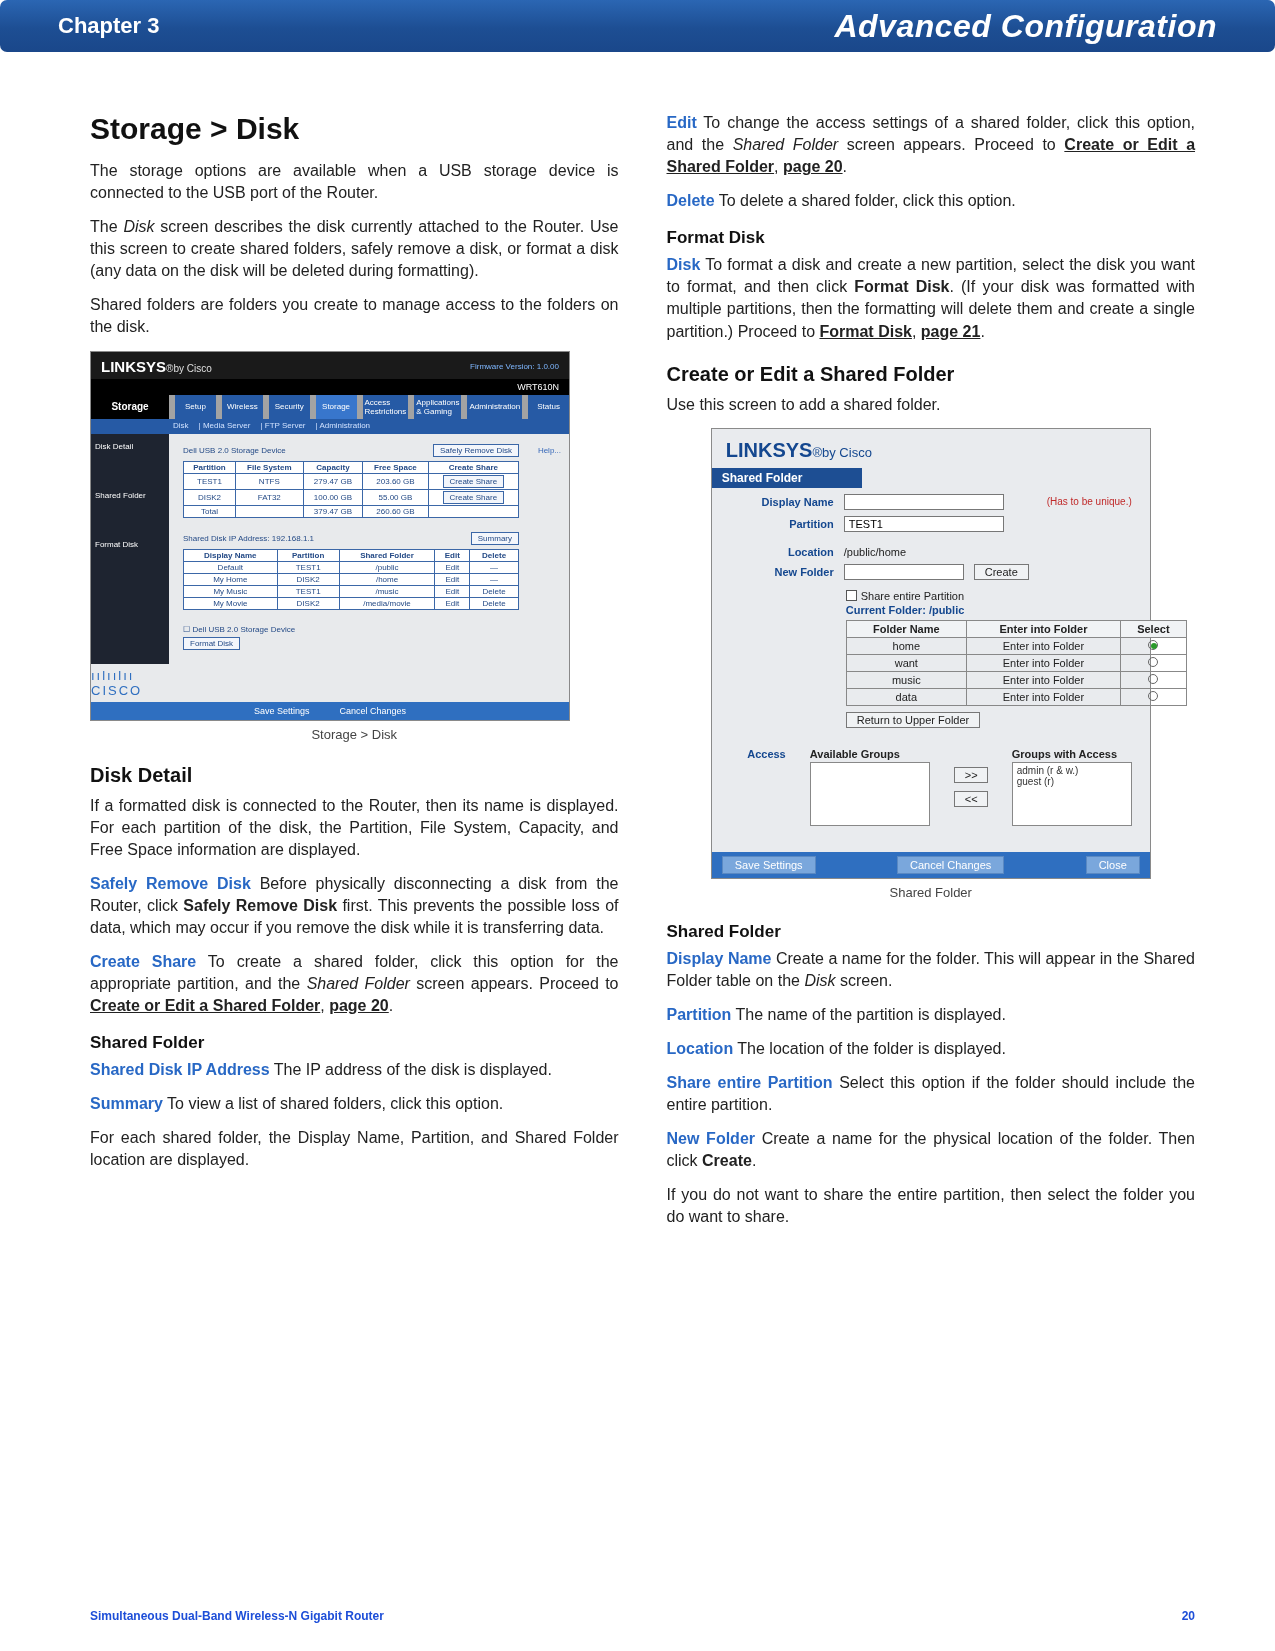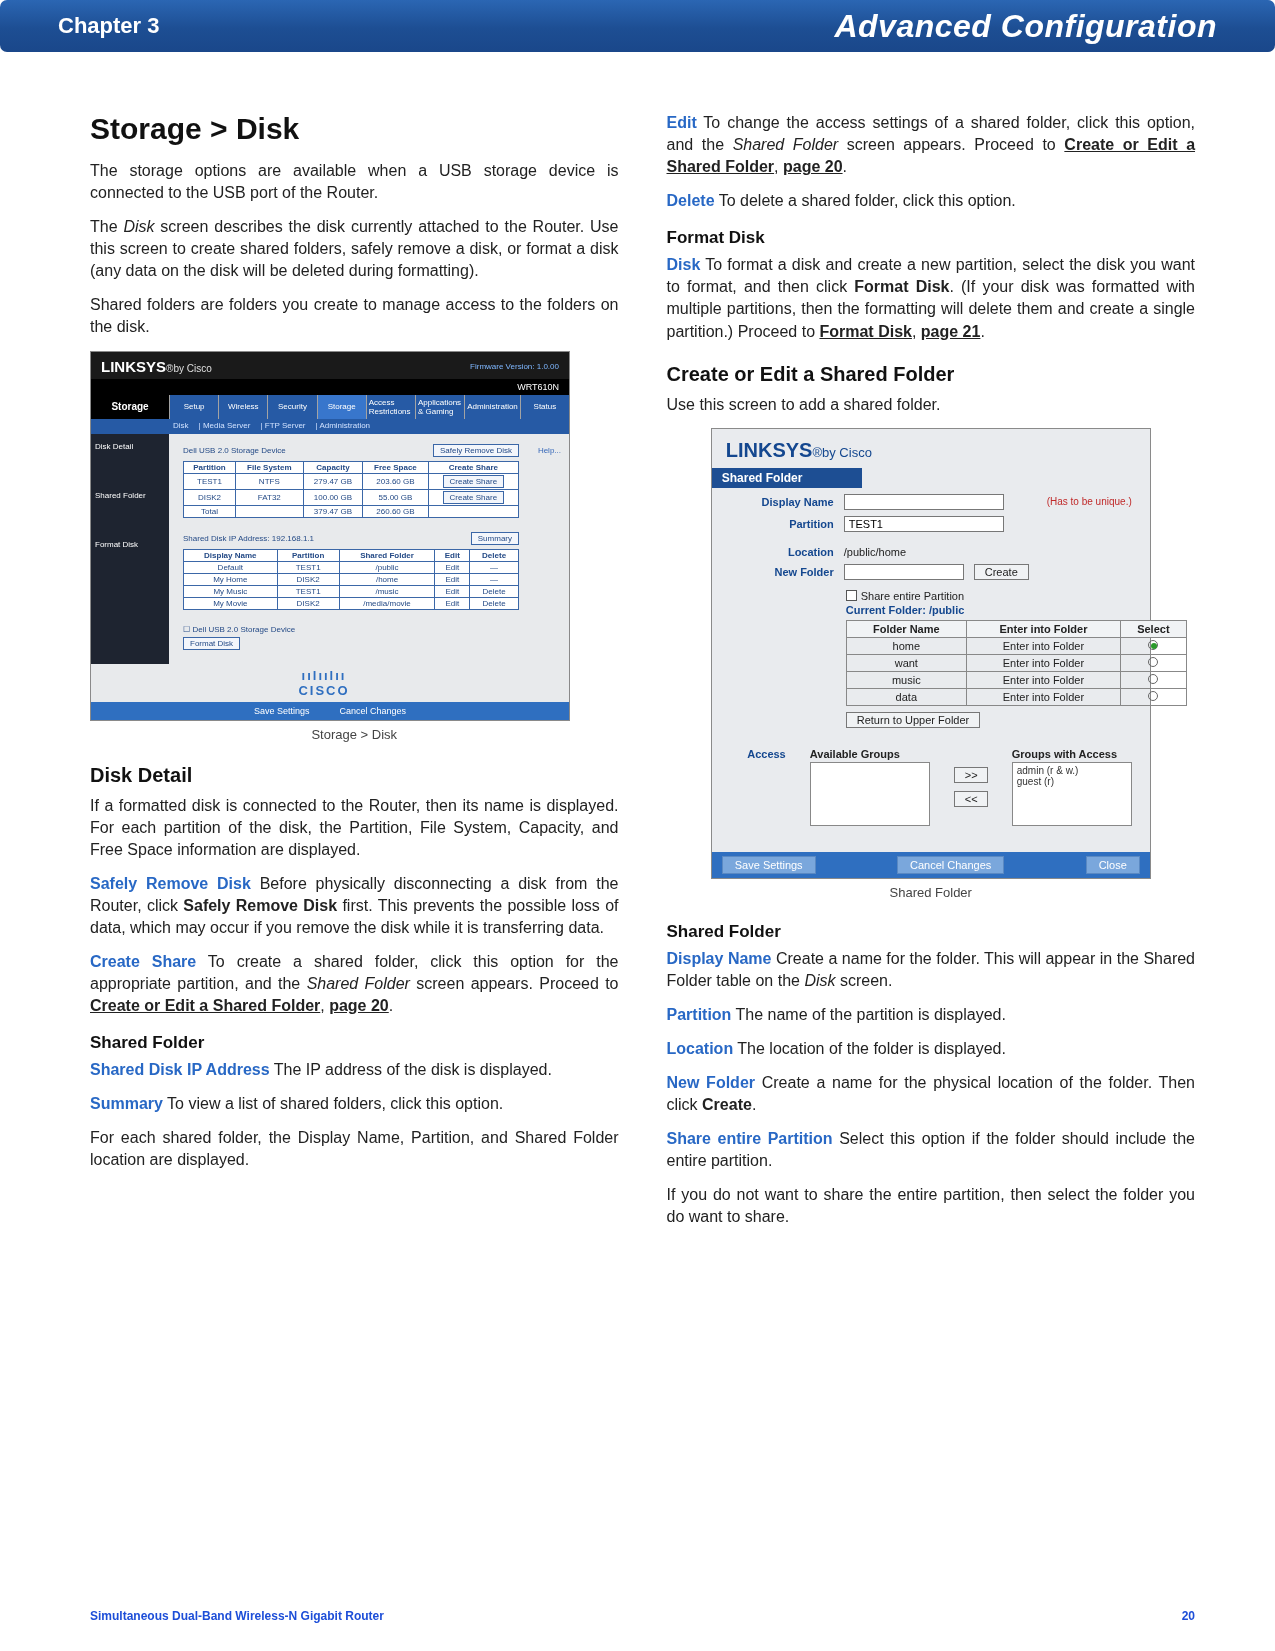--- a/index.html
+++ b/index.html
@@ -78,21 +78,21 @@
   }
   .shot .brandbar .logo { font-size: 15px; font-weight: 700; color:#fff; }
   .shot .brandbar .logo small { font-weight: 400; font-size: 10px; opacity: .85; }
   .shot .brandbar .fw { color:#7fb7ff; font-size:8px; }
   .shot .modelbar { background:#000; text-align:right; color:#fff; font-size:9px; padding:3px 10px; }
   .shot .tabstrip {
     background:#265aa5; color:#fff; display:flex; height:24px;
     font-size:8px; align-items:stretch;
   }
   .shot .tabstrip .l { width:78px; background:#000; display:flex;align-items:center;justify-content:center; font-weight:700; font-size:10px;}
-  .shot .tabstrip .t { flex:1; display:flex;align-items:center;justify-content:center; border-left:1px solid #a3a3a3; padding:0 2px; }
+  .shot .tabstrip .t { flex:1; display:flex;align-items:center;justify-content:center; border-left:6px solid #a3a3a3; padding:0 2px; }
   .shot .tabstrip .t.active { background:#3876cc; }
   .shot .subtabs { background:#265aa5; color:#cfe1ff; font-size:8px; padding:2px 0 4px 82px; }
   .shot .subtabs span { margin-right:10px; }
   .shot .body { display:flex; background:#e8eaec; }
   .shot .side {
     width:78px; background:#1e2430; color:#fff; font-size:8px;
     display:flex; flex-direction:column; gap:40px; padding-top:8px; padding-left:4px;
   }
   .shot .main { flex:1; padding:10px 50px 14px 14px; position:relative; }
   .shot .helpcol { position:absolute; top:12px; right:8px; color:#3668b8; font-size:8px; }
@@ -104,21 +104,21 @@
   .shot table.t1 th { font-weight:700; }
   .shot .smallheader { color:#244a86; font-size:8px; }
   .shot .btn {
     display:inline-block; border:1px solid #3b67a7; background:#f3f6fb; color:#244a86;
     padding:1px 6px; font-size:8px;
   }
   .shot .foot {
     background:#2f6fc0; color:#fff; text-align:center; padding:4px 0; font-size:9px;
     display:flex; justify-content:center; gap:30px;
   }
-  .shot .cisco { color:#2f6fc0; font-weight:700; text-align:center; padding:4px 12px 4px 0; font-size:13px; letter-spacing:2px; background:#e8eaec;}
+  .shot .cisco { color:#2f6fc0; font-weight:400; text-align:left; padding:4px 12px 4px 0; font-size:13px; letter-spacing:2px; background:#e8eaec;}
   .caption { text-align:center; font-size:13px; color:#444; margin:4px 0 22px 0; }
 
   
   .shot2 {
     border:1px solid #8a8a8a;
     width: 440px;
     margin: 8px auto 6px auto;
     font-size:10px;
     background:#e9ebee;
   }
@@ -449,24 +449,24 @@
       <p>
         <span class="term">Display Name</span><span>  Create a name for the folder. This will appear in the Shared Folder table on the </span><i>Disk</i><span> screen.</span>
       </p>
       <p>
         <span class="term">Partition</span><span>  The name of the partition is displayed.</span>
       </p>
       <p>
         <span class="term">Location</span><span>  The location of the folder is displayed.</span>
       </p>
       <p>
+        <span class="term">Share entire Partition</span><span>  Select this option if the folder should include the entire partition.</span>
+      </p>
+      <p>
         <span class="term">New Folder</span><span>  Create a name for the physical location of the folder. Then click </span><span class="bold">Create</span><span>.</span>
-      </p>
-      <p>
-        <span class="term">Share entire Partition</span><span>  Select this option if the folder should include the entire partition.</span>
       </p>
       <p>If you do not want to share the entire partition, then select the folder you do want to share.</p>
     </div>
   </div>
 
   <div class="pagefooter">
     <span>Simultaneous Dual-Band Wireless-N Gigabit Router</span>
     <span>20</span>
   </div>
 </div>

